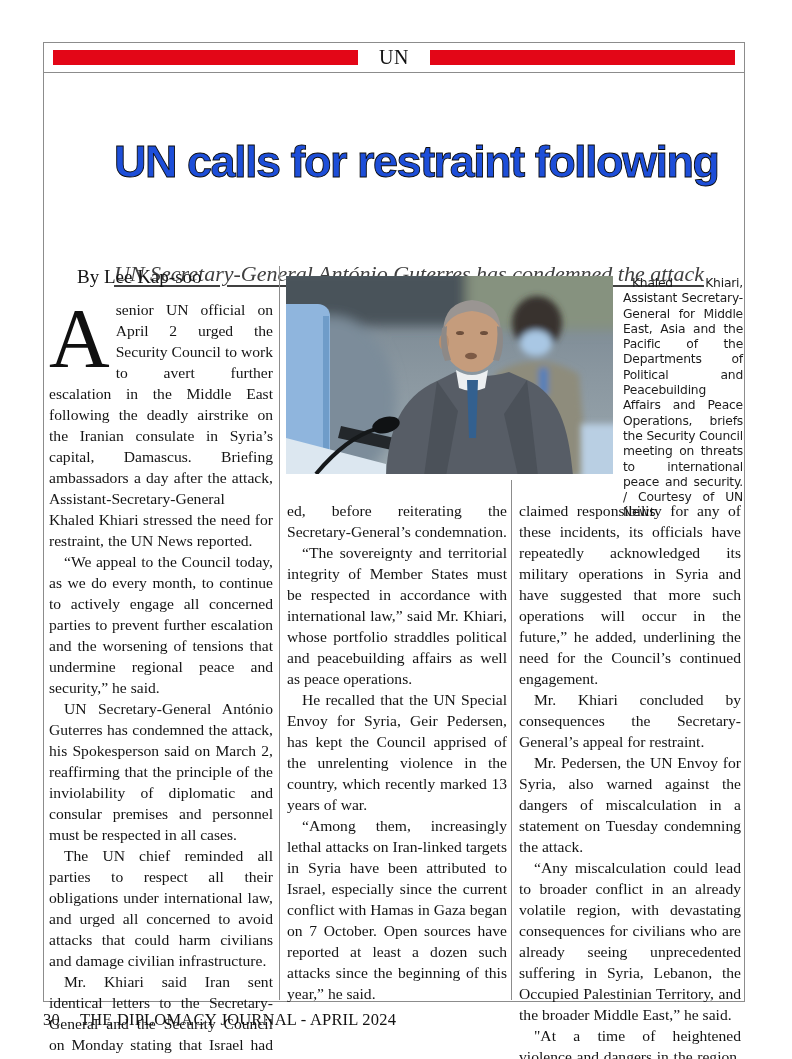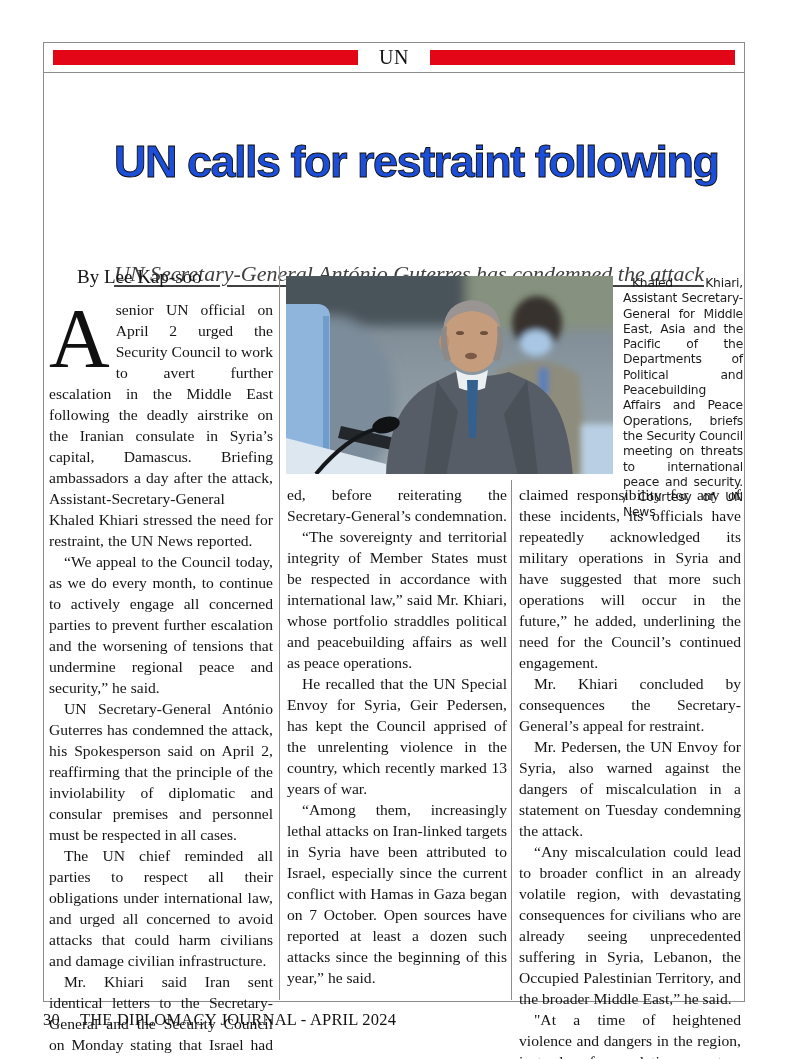--- a/index.html
+++ b/index.html
@@ -34,21 +34,21 @@
 
   
   .col{position:absolute;font-size:15.6px;line-height:21px;text-align:justify;color:#141414;}
   .col1{left:49px;top:266px;width:224px;}
   .col2{left:287px;top:484px;width:220px;}
   .col3{left:519px;top:484px;width:222px;}
   .byline{font-size:19px;margin:0 0 12px 28px;text-align:left;}
   .para{margin:0;text-indent:15px;}
   .lead{text-indent:0;}
   .dropcap{float:left;font-size:84px;line-height:64px;padding:8px 6px 0 0;color:#101010;}
-  .para-list .para:first-child.cont{text-indent:0;}
+  .para-list .para:first-child.cont{text-indent:0;margin-top:16px;}
 
   
   .photo-block{position:absolute;left:286px;top:276px;width:457px;height:198px;display:flex;}
   .photo{width:327px;height:198px;flex:0 0 auto;background:#7d8b96;}
   .caption{width:120px;padding-left:10px;box-sizing:content-box;
            font-family:"DejaVu Sans",sans-serif;font-size:12.3px;line-height:15.3px;
            color:#1c1c1c;text-align:justify;text-indent:9px;letter-spacing:-0.2px;}
 
   
   .footer{position:absolute;left:43px;top:1010px;width:700px;display:flex;gap:20px;
@@ -130,21 +130,21 @@
       <ellipse cx="100" cy="149" rx="14" ry="8" fill="#101214" transform="rotate(-14 100 149)"></ellipse>
     </svg>
     <div class="caption">Khaled Khiari, Assistant Secretary-General for Middle East, Asia and the Pacific of the Departments of Political and Peacebuilding Affairs and Peace Operations, briefs the Security Council meeting on threats to international peace and security. / Courtesy of UN News</div>
   </div>
 
   <div class="col col1">
     <p class="byline">By Lee Kap-soo</p>
     <p class="para lead"><span class="dropcap">A</span><span>senior UN official on April 2 urged the Security Council to work to avert further escalation in the Middle East following the deadly airstrike on the Iranian consulate in Syria’s capital, Damascus. Briefing ambassadors a day after the attack, Assistant-Secretary-General Khaled Khiari stressed the need for restraint, the UN News reported.</span></p>
     <div class="para-list">
         <p class="para">“We appeal to the Council today, as we do every month, to continue to actively engage all concerned parties to prevent further escalation and the worsening of tensions that undermine regional peace and security,” he said.</p>
-        <p class="para">UN Secretary-General António Guterres has condemned the attack, his Spokesperson said on April 2, reaffirming that the principle of the inviolability of diplomatic and consular premises and personnel must be respected in all cases.</p>
+        <p class="para">UN Secretary-General António Guterres has condemned the attack, his Spokesperson said on March 2, reaffirming that the principle of the inviolability of diplomatic and consular premises and personnel must be respected in all cases.</p>
         <p class="para">The UN chief reminded all parties to respect all their obligations under international law, and urged all concerned to avoid attacks that could harm civilians and damage civilian infrastructure.</p>
         <p class="para">Mr. Khiari said Iran sent identical letters to the Secretary-General and the Security Council on Monday stating that Israel had attacked its diplomatic premises in Damascus, killing at least five personnel, including senior military advisors, and injuring others.</p>
       </div>
   </div>
 
   <div class="col col2">
     <div class="para-list cont-first">
         <p class="para cont">ed, before reiterating the Secretary-General’s condemnation.</p>
         <p class="para">“The sovereignty and territorial integrity of Member States must be respected in accordance with international law,” said Mr. Khiari, whose portfolio straddles political and peacebuilding affairs as well as peace operations.</p>
         <p class="para">He recalled that the UN Special Envoy for Syria, Geir Pedersen, has kept the Council apprised of the unrelenting violence in the country, which recently marked 13 years of war.</p>

